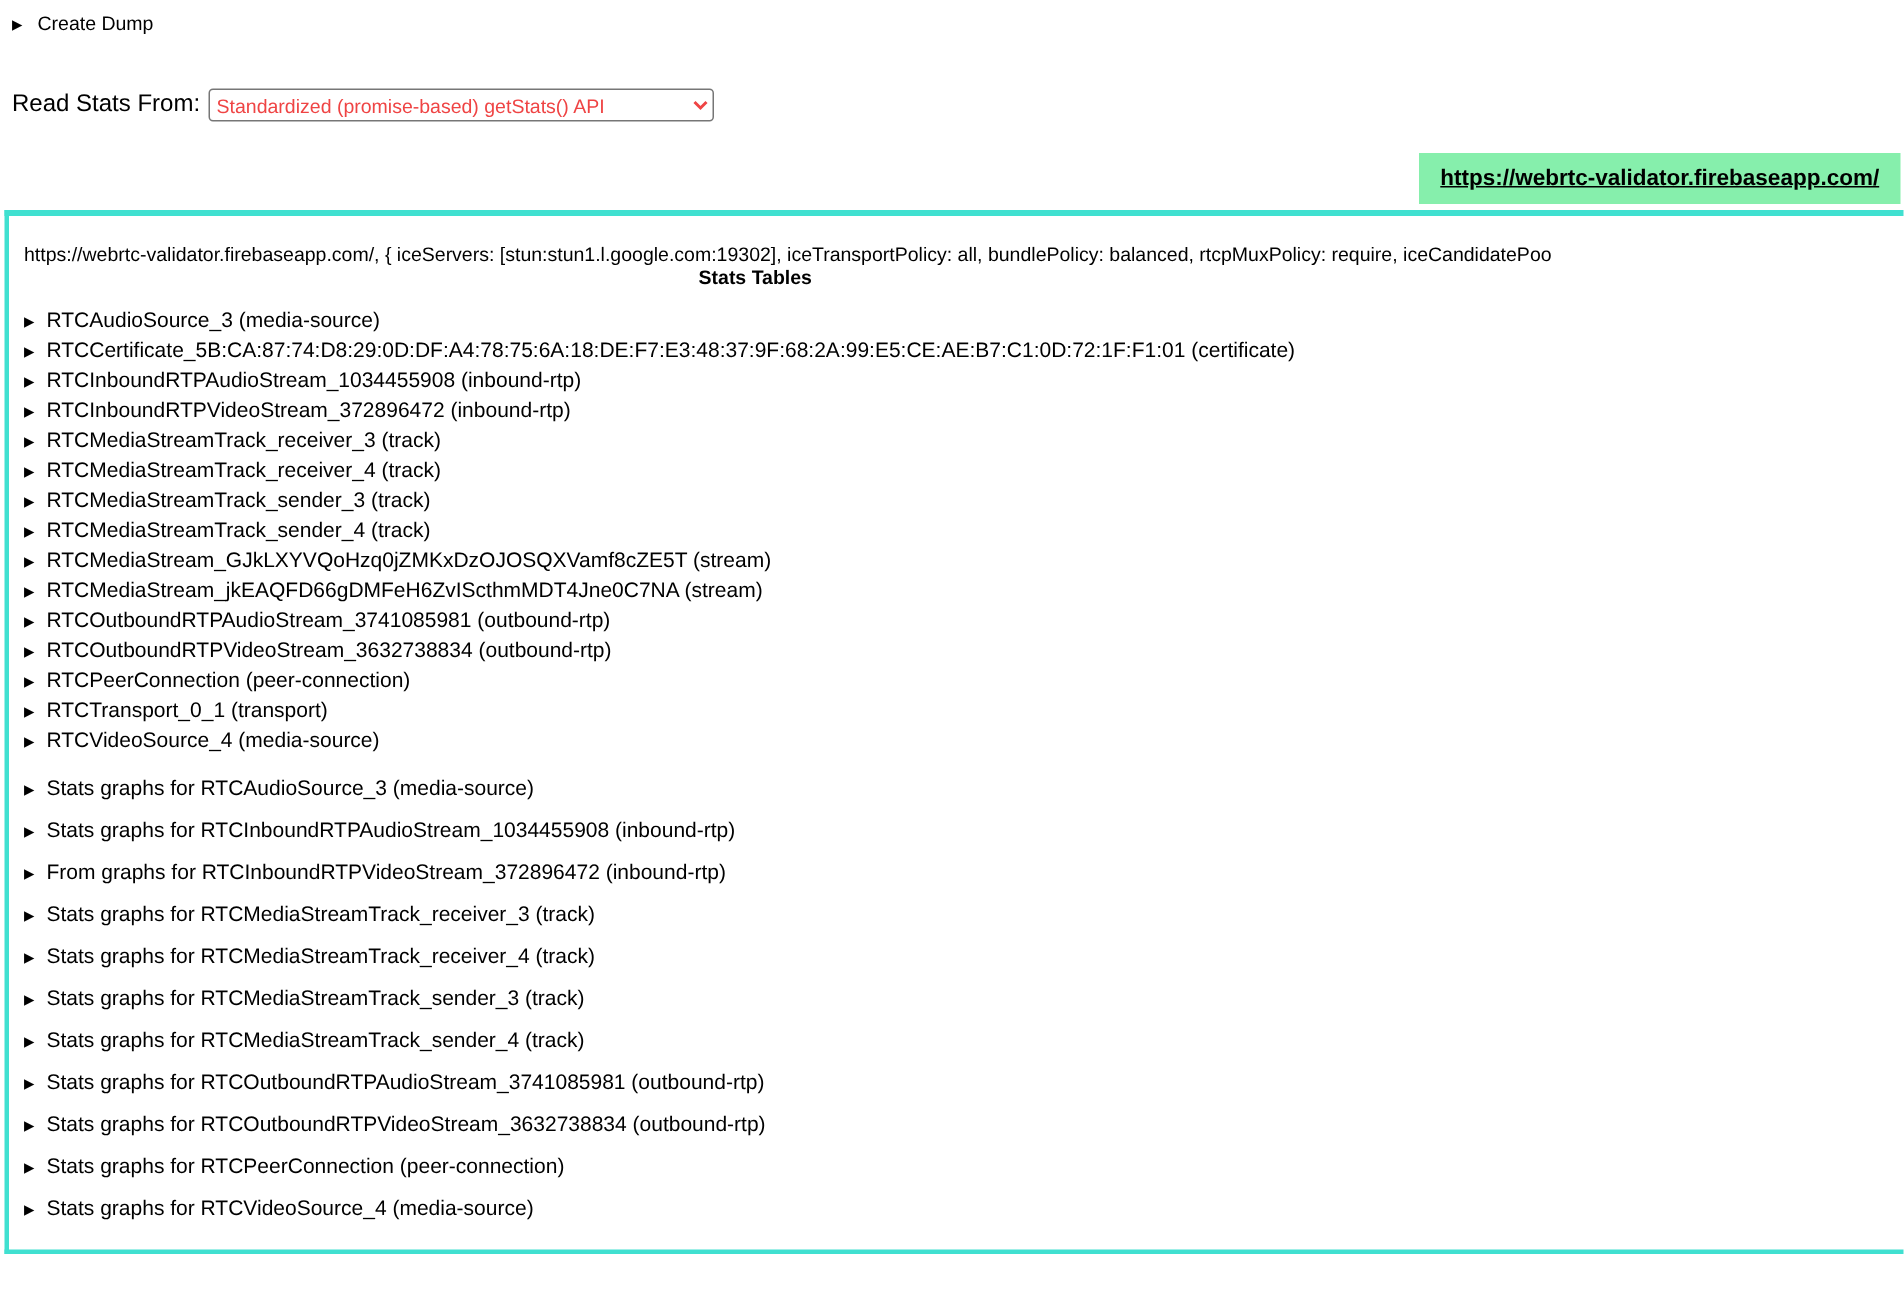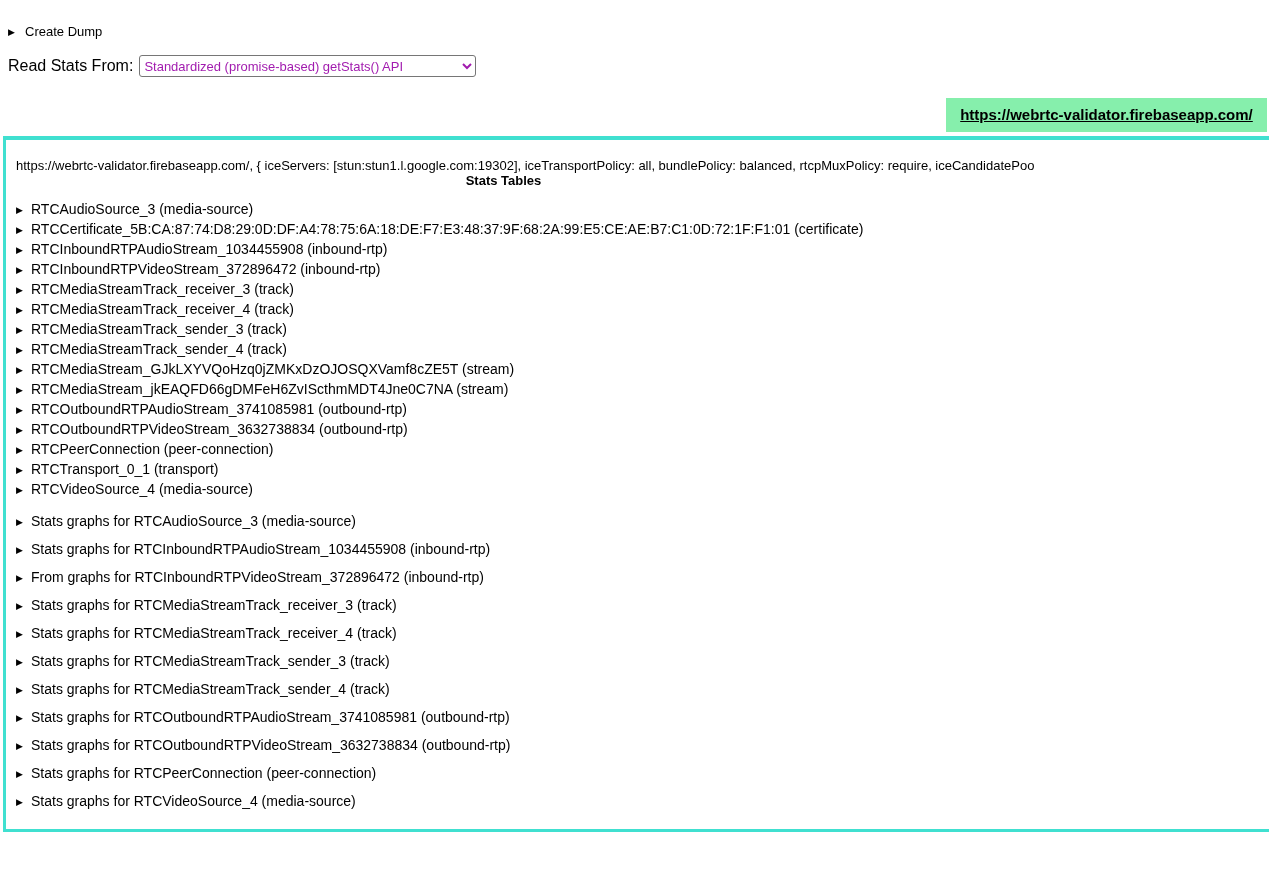--- a/index.html
+++ b/index.html
@@ -5,52 +5,52 @@
   html, body {
     margin: 0;
     padding: 0;
     width: 1269px;
     height: 872px;
     overflow: hidden;
     background: #ffffff;
     color: #000000;
     font-family: "Liberation Sans", sans-serif;
   }
-  .controls { padding: 24px 8px 0 8px; }
+  .controls { padding: 8px 8px 0 8px; }
 
   
   details.plain > summary { list-style: none; cursor: pointer; }
   details.plain > summary::-webkit-details-marker { display: none; }
   .create-dump { font-size: 13px; line-height: 15px; }
   .tri {
     display: inline-block;
     font-size: 9px;
     width: 17px;
     position: relative;
     top: -1px;
     color: #000;
   }
   .item .tri { width: 15px; }
 
   
   .read-stats-row {
-    margin-top: 14px;
+    margin-top: 34px;
     display: flex;
     align-items: center;
     font-size: 16px;
     line-height: 22px;
   }
   .read-stats-row select {
     margin-left: 6px;
     width: 337px;
     height: 22px;
     font-size: 13px;
     font-family: "Liberation Sans", sans-serif;
     background: #ffffff;
-    color: #a21caf;
+    color: #ef4444;
     border: 1px solid #767676;
     border-radius: 3px;
   }
 
   .note { margin-top: 14px; font-size: 16px; line-height: 18px; }
 
   
   .tab-section { margin-top: 21px; }
   .tab-head-row {
     width: 1267px;

